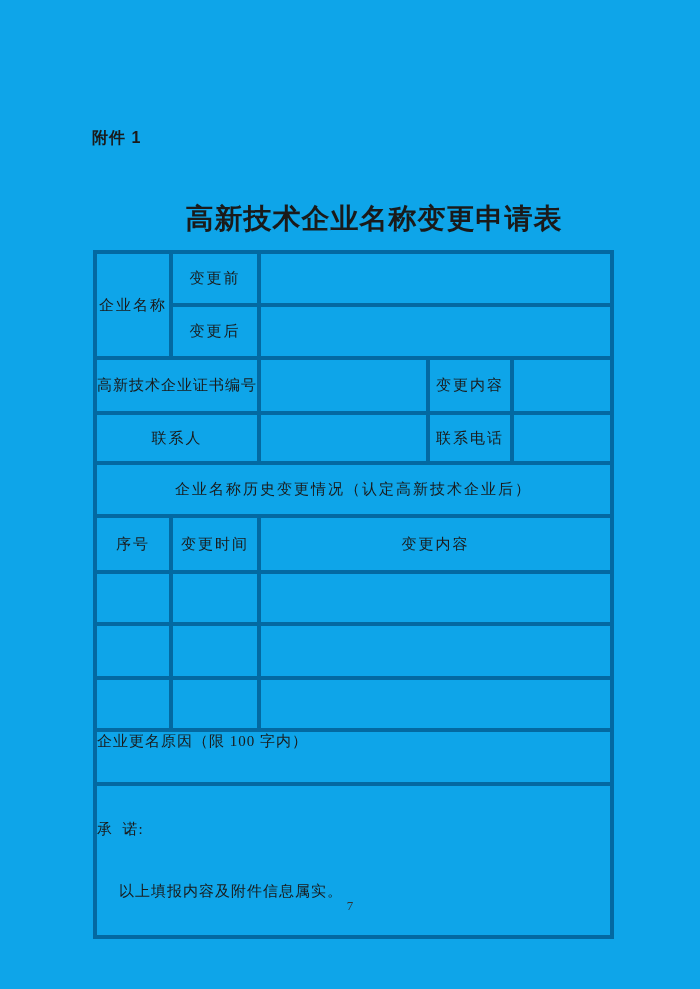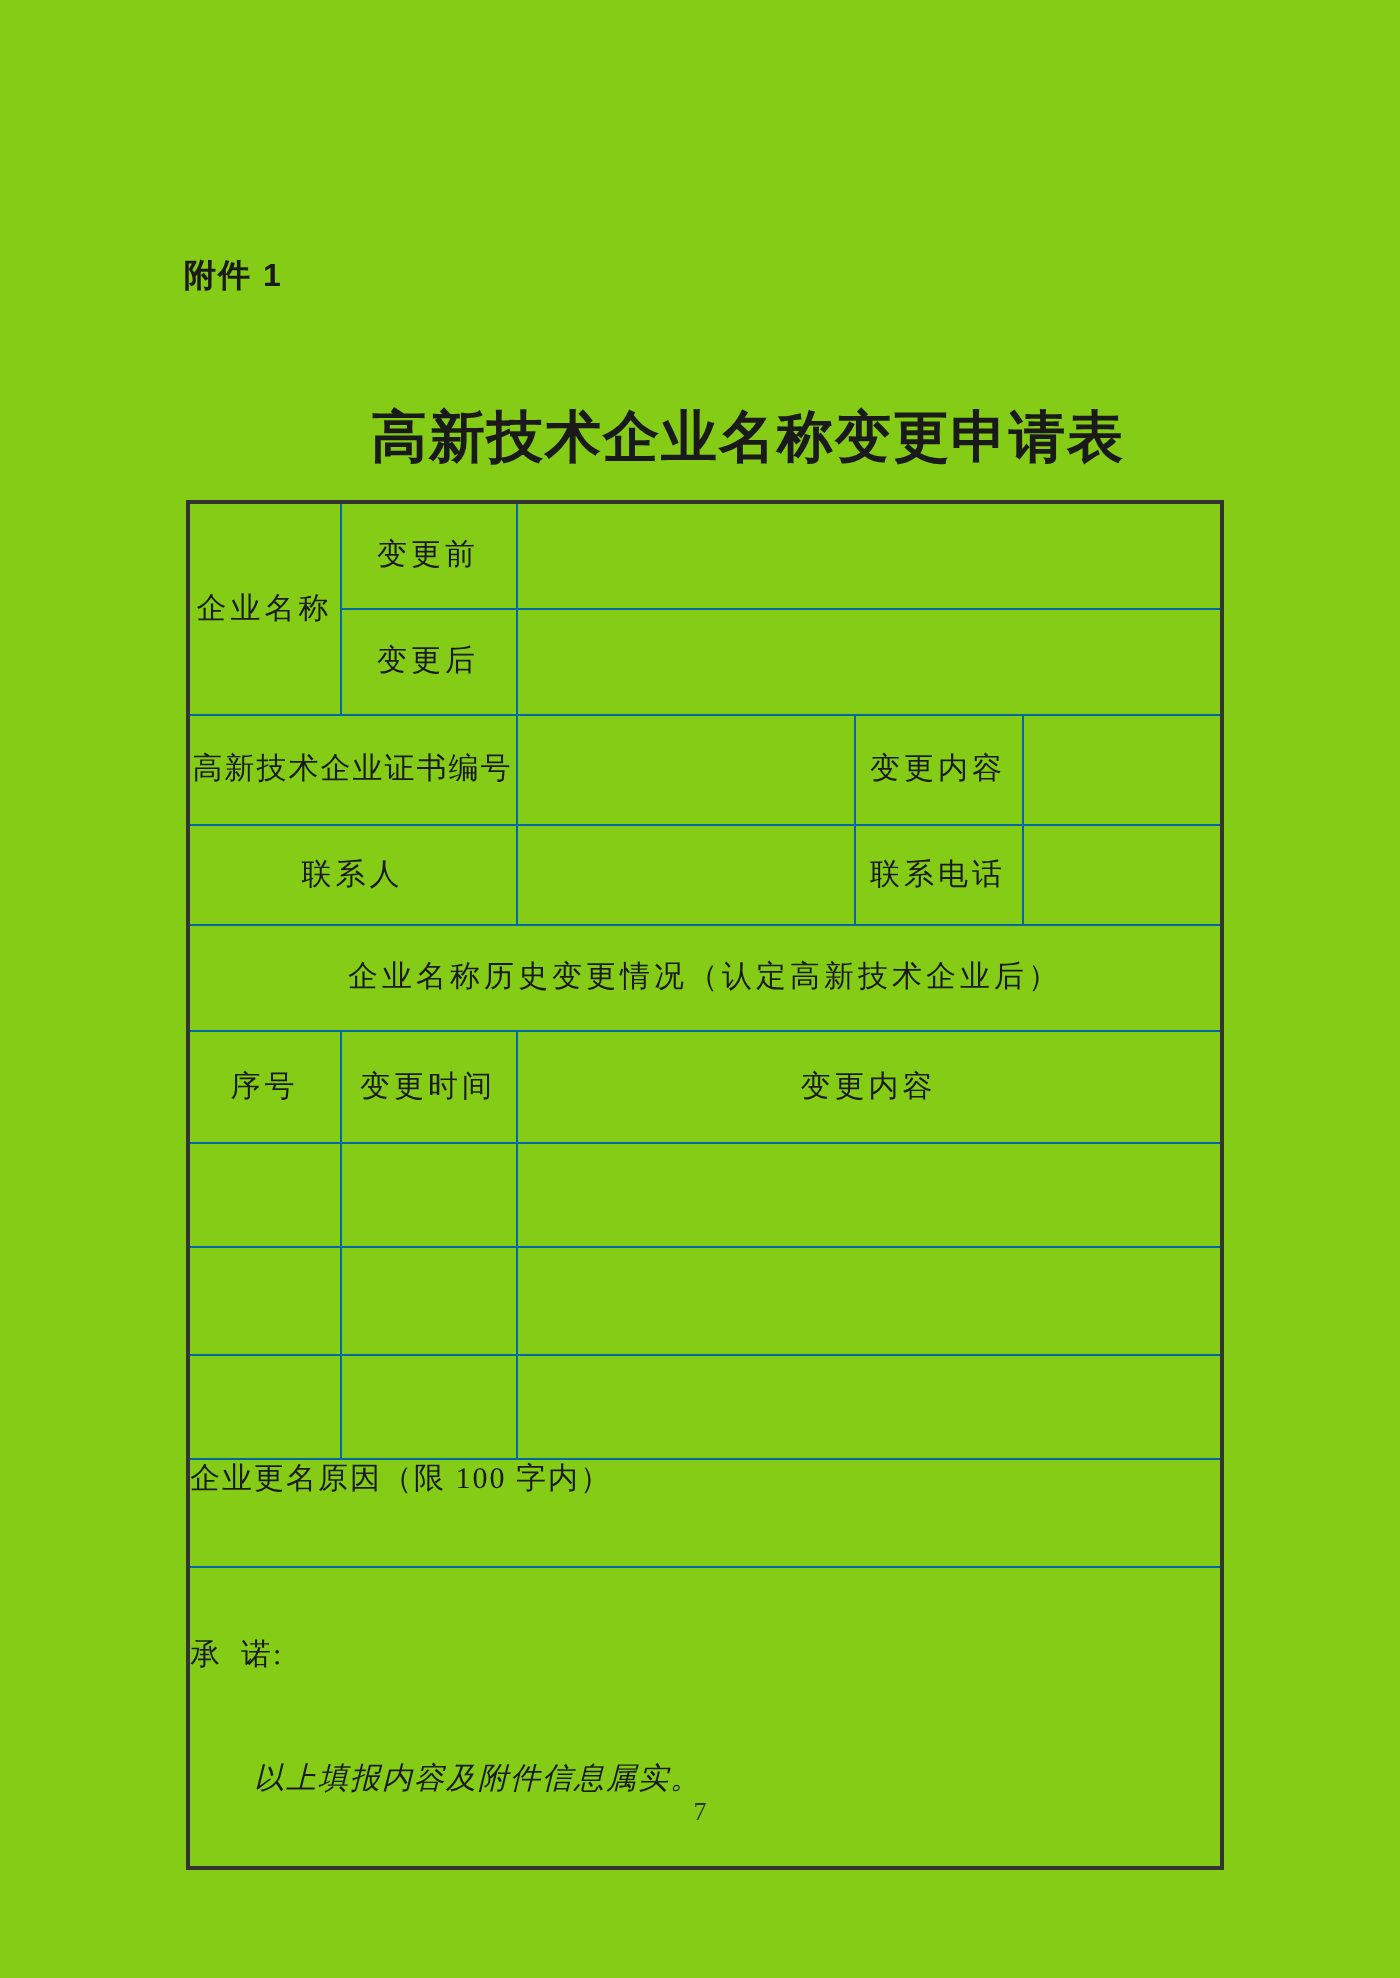--- a/index.html
+++ b/index.html
@@ -4,21 +4,21 @@
 <style>
   html, body {
     margin: 0;
     padding: 0;
     background: #ffffff;
   }
   .page {
     position: relative;
     width: 700px;
     height: 989px;
-    background: #84cc16;
+    background: #0ea5e9;
     overflow: hidden;
     font-family: "Liberation Serif", "DejaVu Serif", serif;
     color: #1a1a1a;
   }
   .attachment {
     position: absolute;
     left: 92px;
     top: 128px;
     font-family: "Liberation Sans", "DejaVu Sans", sans-serif;
     font-weight: 600;
@@ -39,21 +39,21 @@
   table.form-table {
     position: absolute;
     left: 93px;
     top: 250px;
     width: 517px;
     border-collapse: collapse;
     table-layout: fixed;
     border: 2px solid #333333;
   }
   table.form-table td {
-    border: 1px solid #0369a1;
+    border: 4px solid #0369a1;
     font-size: 15px;
     padding: 0;
     overflow: hidden;
   }
   td.lbl {
     text-align: center;
     vertical-align: middle;
     letter-spacing: 2px;
   }
   td.ls1 {
@@ -61,24 +61,23 @@
     text-align: center;
   }
   td.topcell {
     vertical-align: top;
     text-align: left;
     padding: 7px 6px 0 8px;
     letter-spacing: 1px;
     white-space: pre-wrap;
   }
   .commit-line2 {
-    padding-left: 32px;
+    padding-left: 22px;
     margin-top: 9px;
     letter-spacing: 1px;
-    font-style: italic;
   }
   .pageno {
     position: absolute;
     left: 0;
     top: 898px;
     width: 700px;
     text-align: center;
     font-size: 13px;
     color: #333333;
   }

